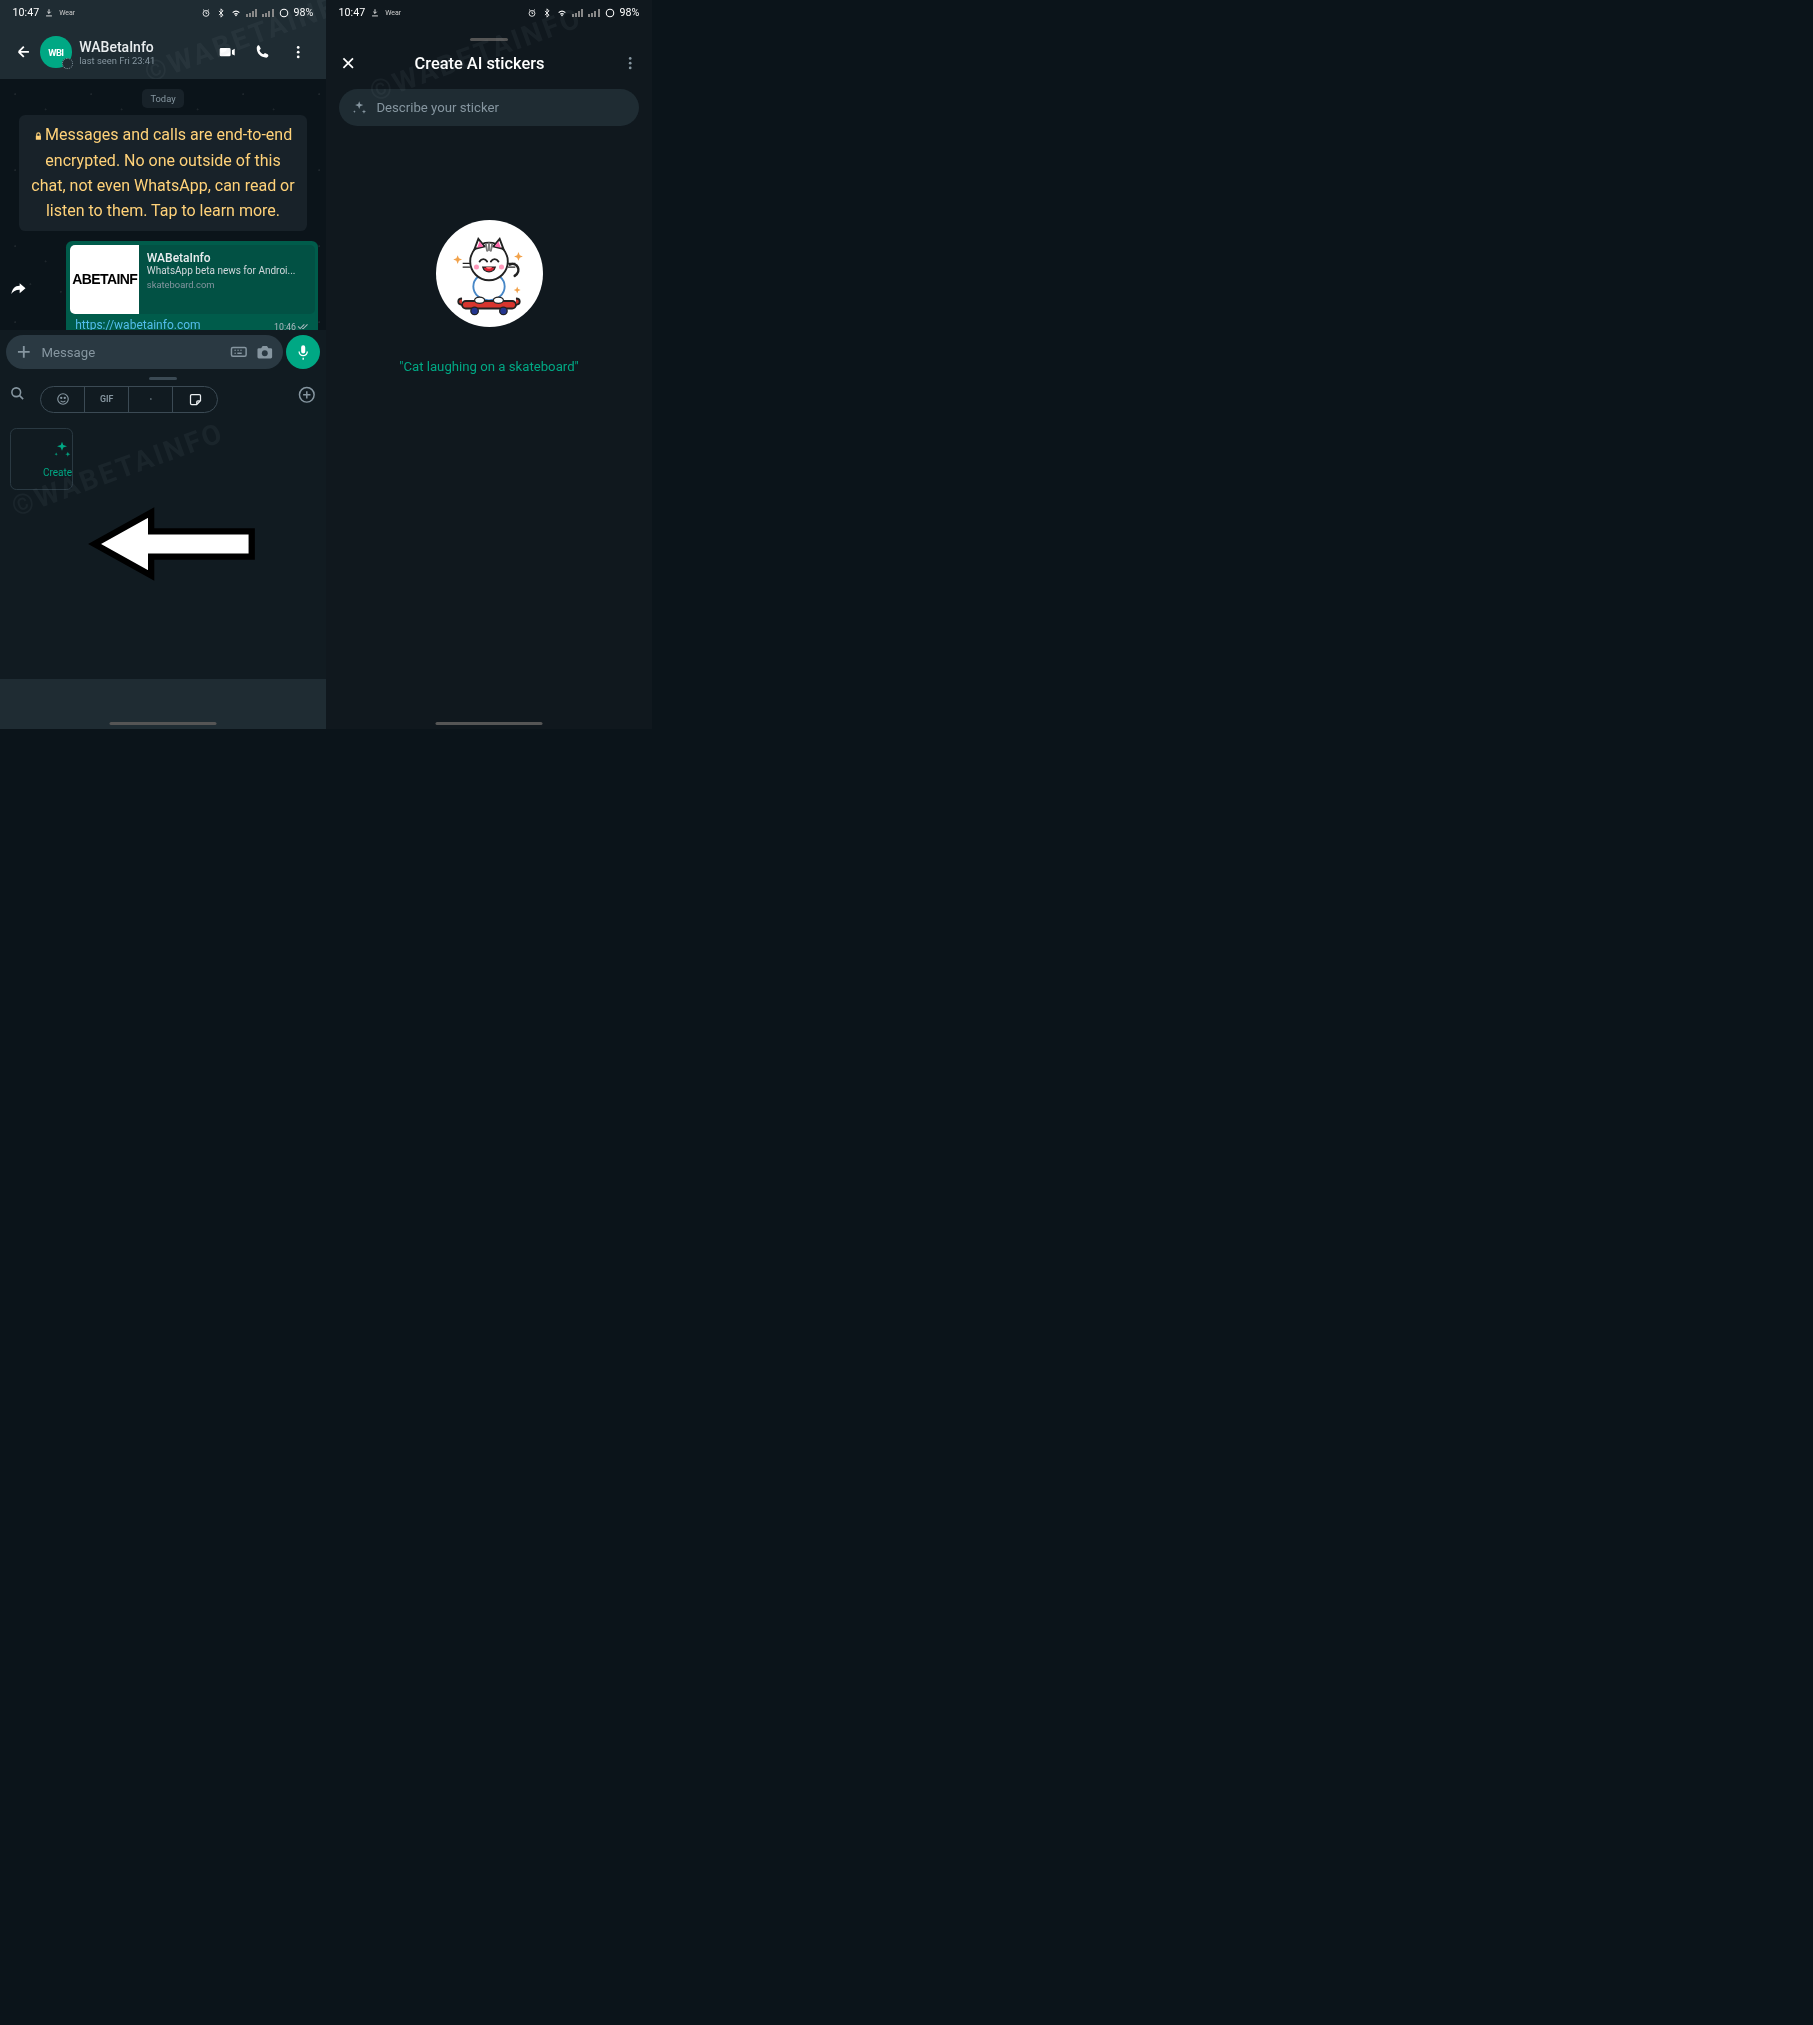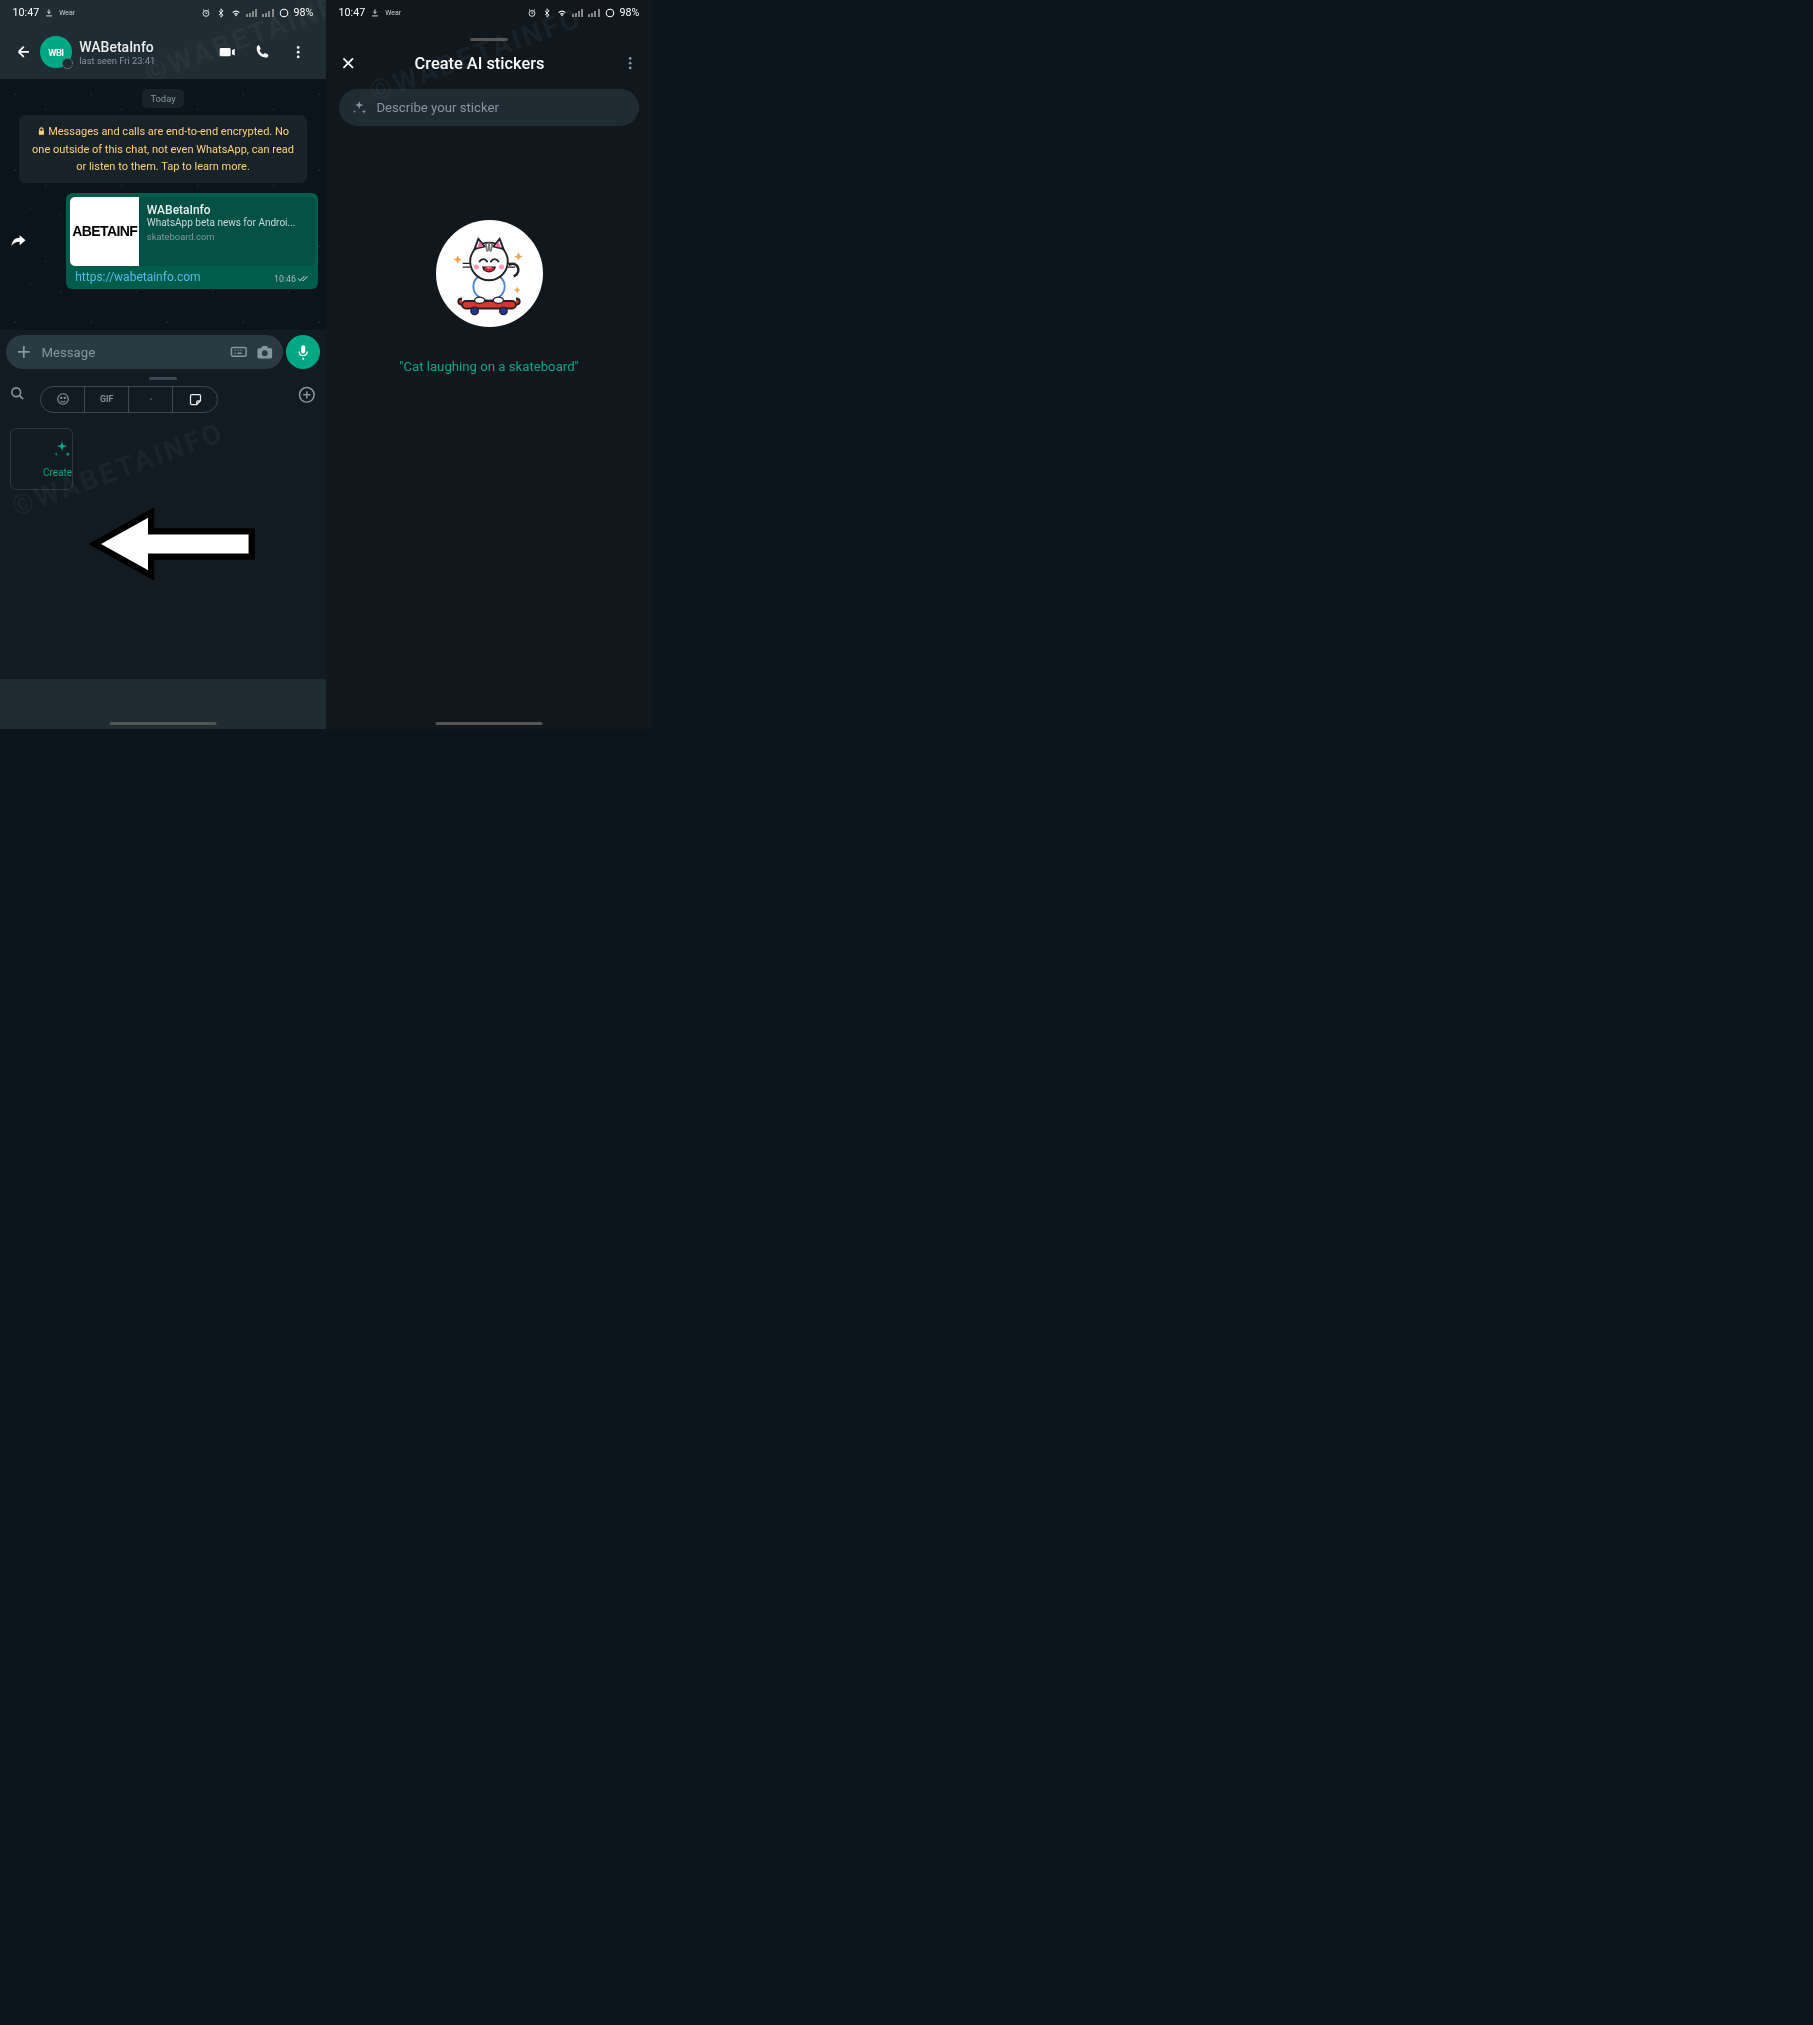--- a/index.html
+++ b/index.html
@@ -85,21 +85,21 @@
     pointer-events:none;
   }
   .date-pill {
     background:#182229; color:#8696a0;
     font-size:9.4px; padding:3.8px 8.8px; border-radius:5px;
     margin: 3.8px auto 7.6px; width:fit-content;
     position:relative;
   }
   .e2e-bubble {
     background:#182229; color:#ffd279;
-    font-size:11px; text-align:center;
+    font-size:16px; text-align:center;
     padding:7.6px 10px; border-radius:6.3px;
     margin: 0 11.3px 10px;
     position:relative; line-height:1.55;
   }
   .lock-icon { display:inline-block; vertical-align:-1.3px; margin-right:2.5px;}
   .sent-bubble-wrap { display:flex; align-items:center; gap:6.3px; }
   .forward-icon { width:20px; height:20px; flex-shrink:0;}
   .sent-bubble {
     background:#005c4b; border-radius:6.3px;
     padding:3.8px; margin-left:auto; width:252px;

